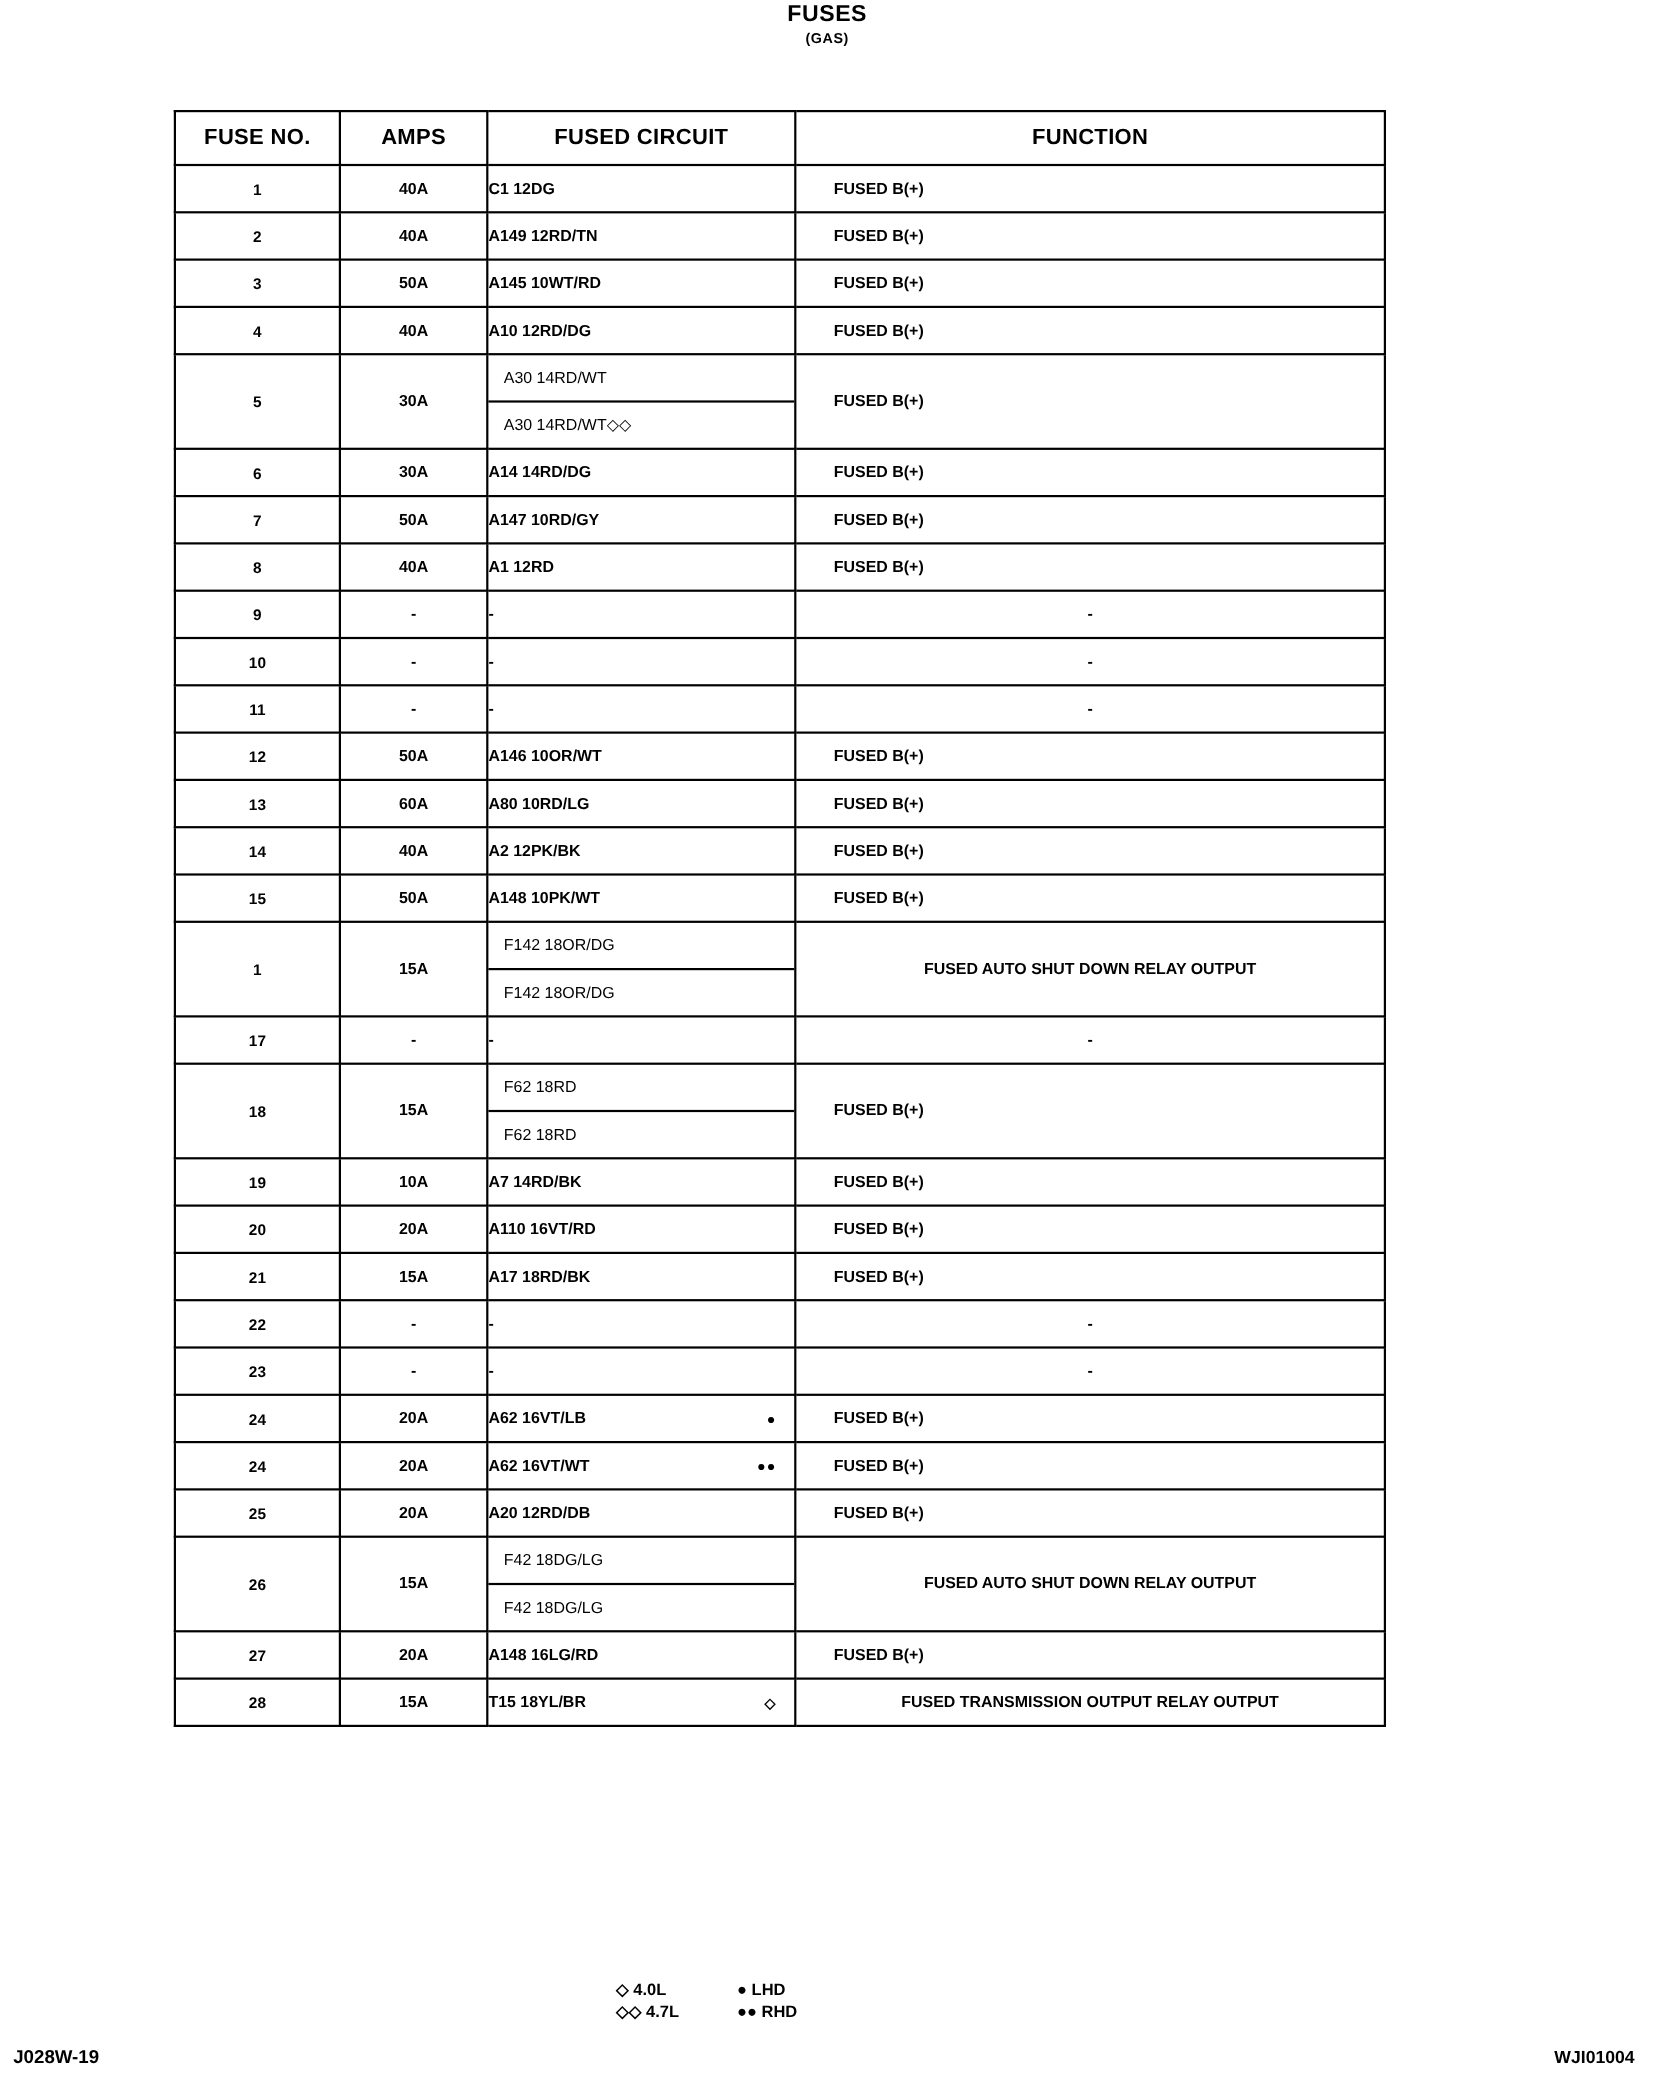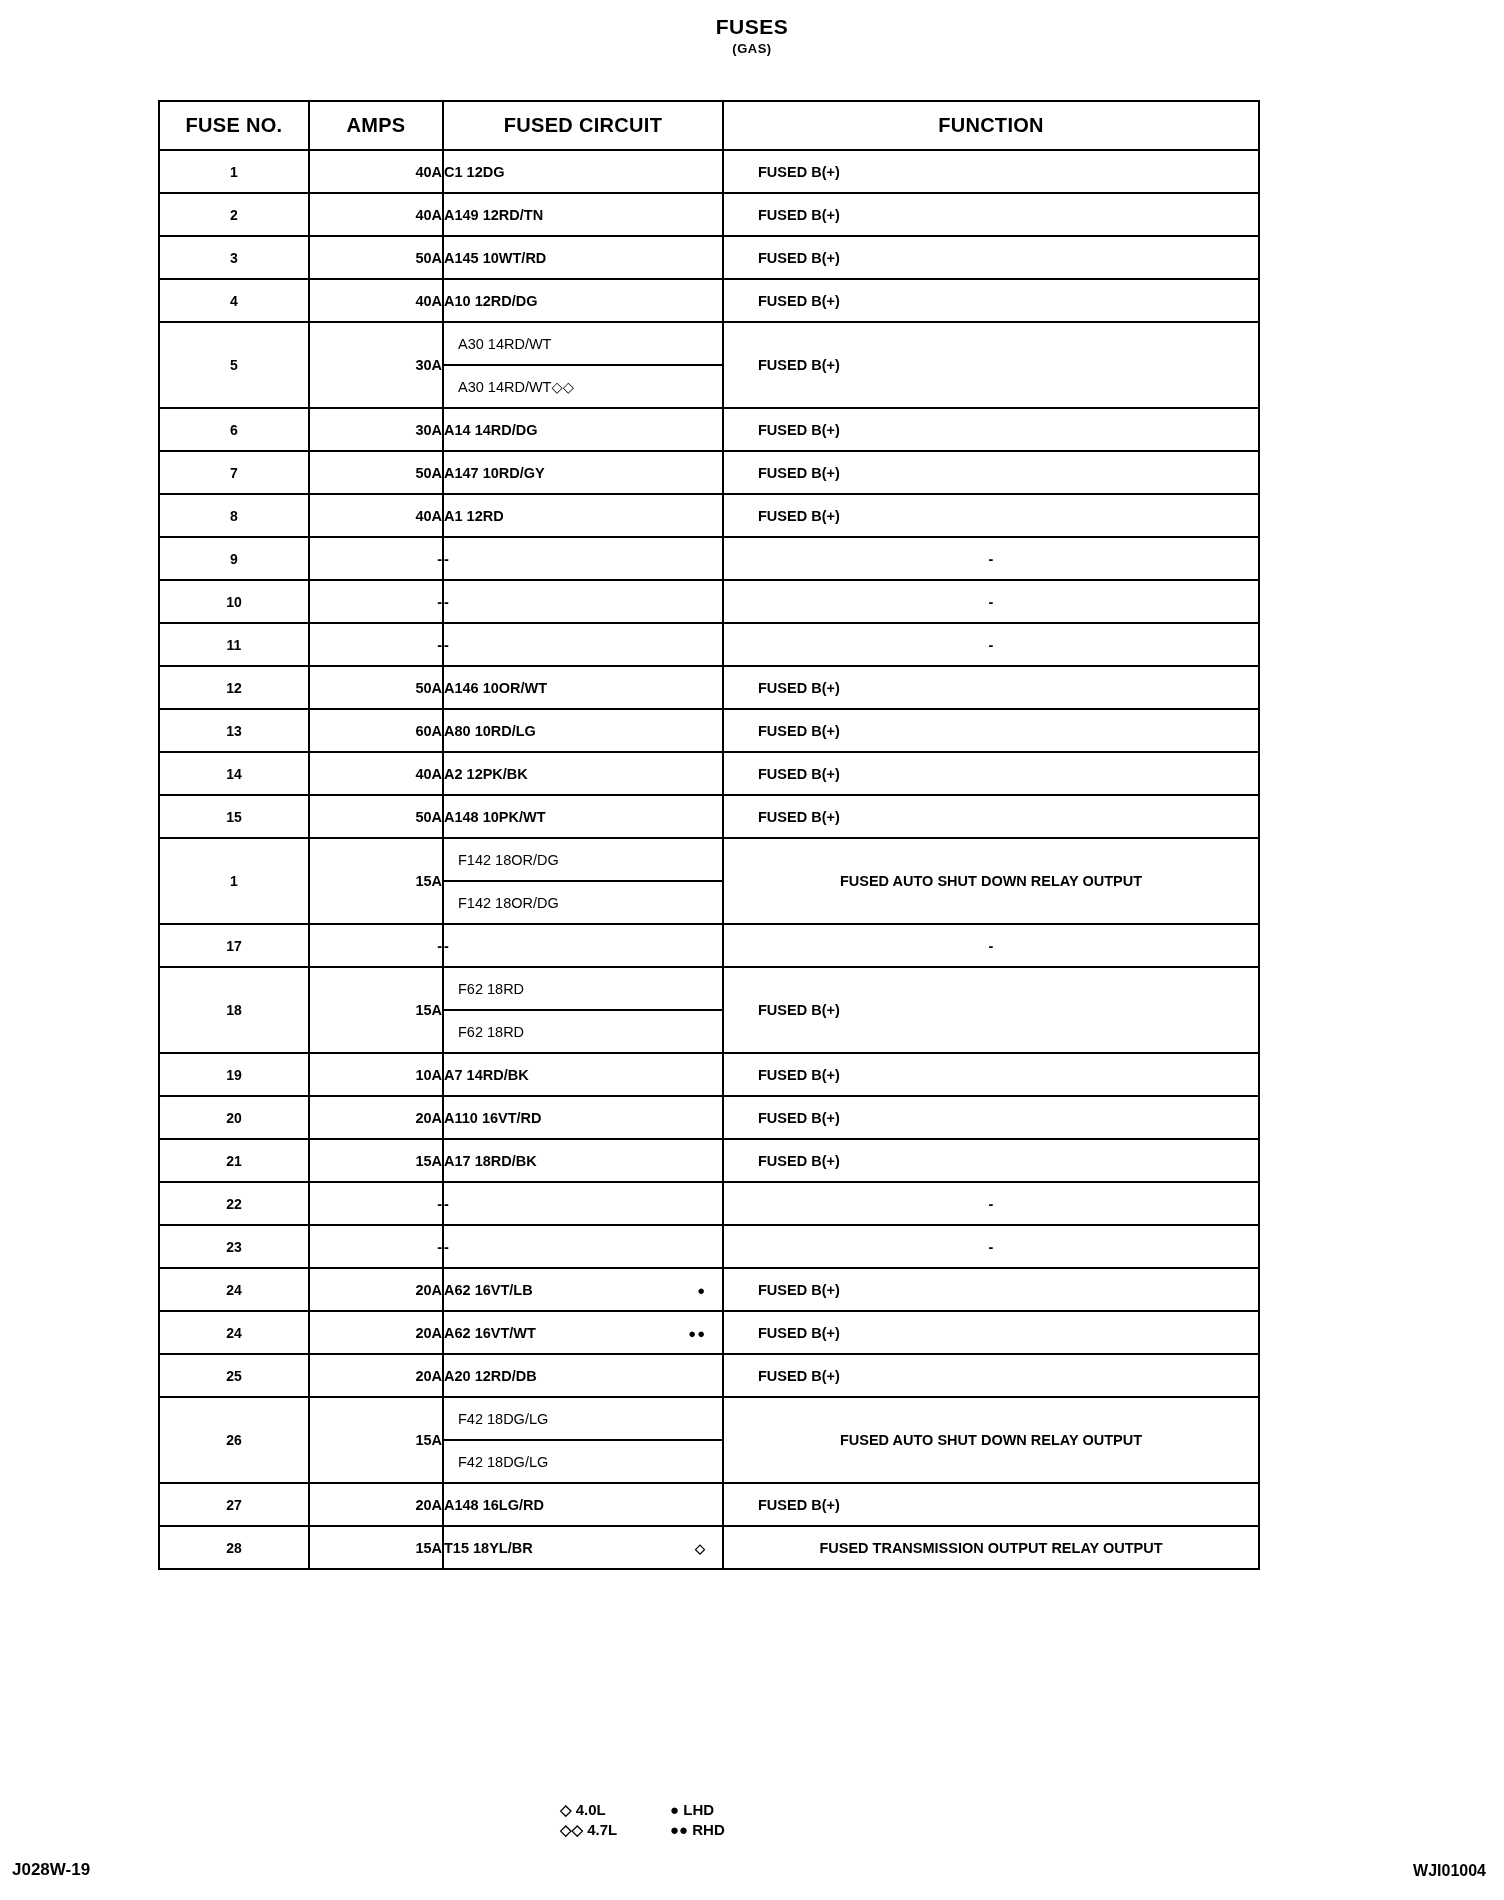--- a/index.html
+++ b/index.html
@@ -15,21 +15,21 @@
     color: #000000;
   }
   .page {
     position: relative;
     width: 1504px;
     height: 1900px;
     box-sizing: border-box;
   }
   .title-block {
     text-align: center;
-    padding-top: 14px;
+    padding-top: 0;
     font-weight: bold;
     font-size: 21px;
     letter-spacing: 0.5px;
     line-height: 1.28;
   }
   .title-block .line2 {
     font-size: 13px;
   }
   table.fuse-table {
     border-collapse: collapse;
@@ -58,21 +58,21 @@
     letter-spacing: 0.3px;
   }
 
   td.cell-no {
     text-align: center;
     font-size: 14px;
     font-weight: bold;
     height: 41px;
   }
   td.cell-amps {
-    text-align: right;
+    text-align: center;
     font-size: 14.5px;
     font-weight: bold;
   }
   td.cell-function {
     text-align: center;
     font-size: 14.5px;
     font-weight: bold;
     padding-left: 6px;
     padding-right: 6px;
   }

